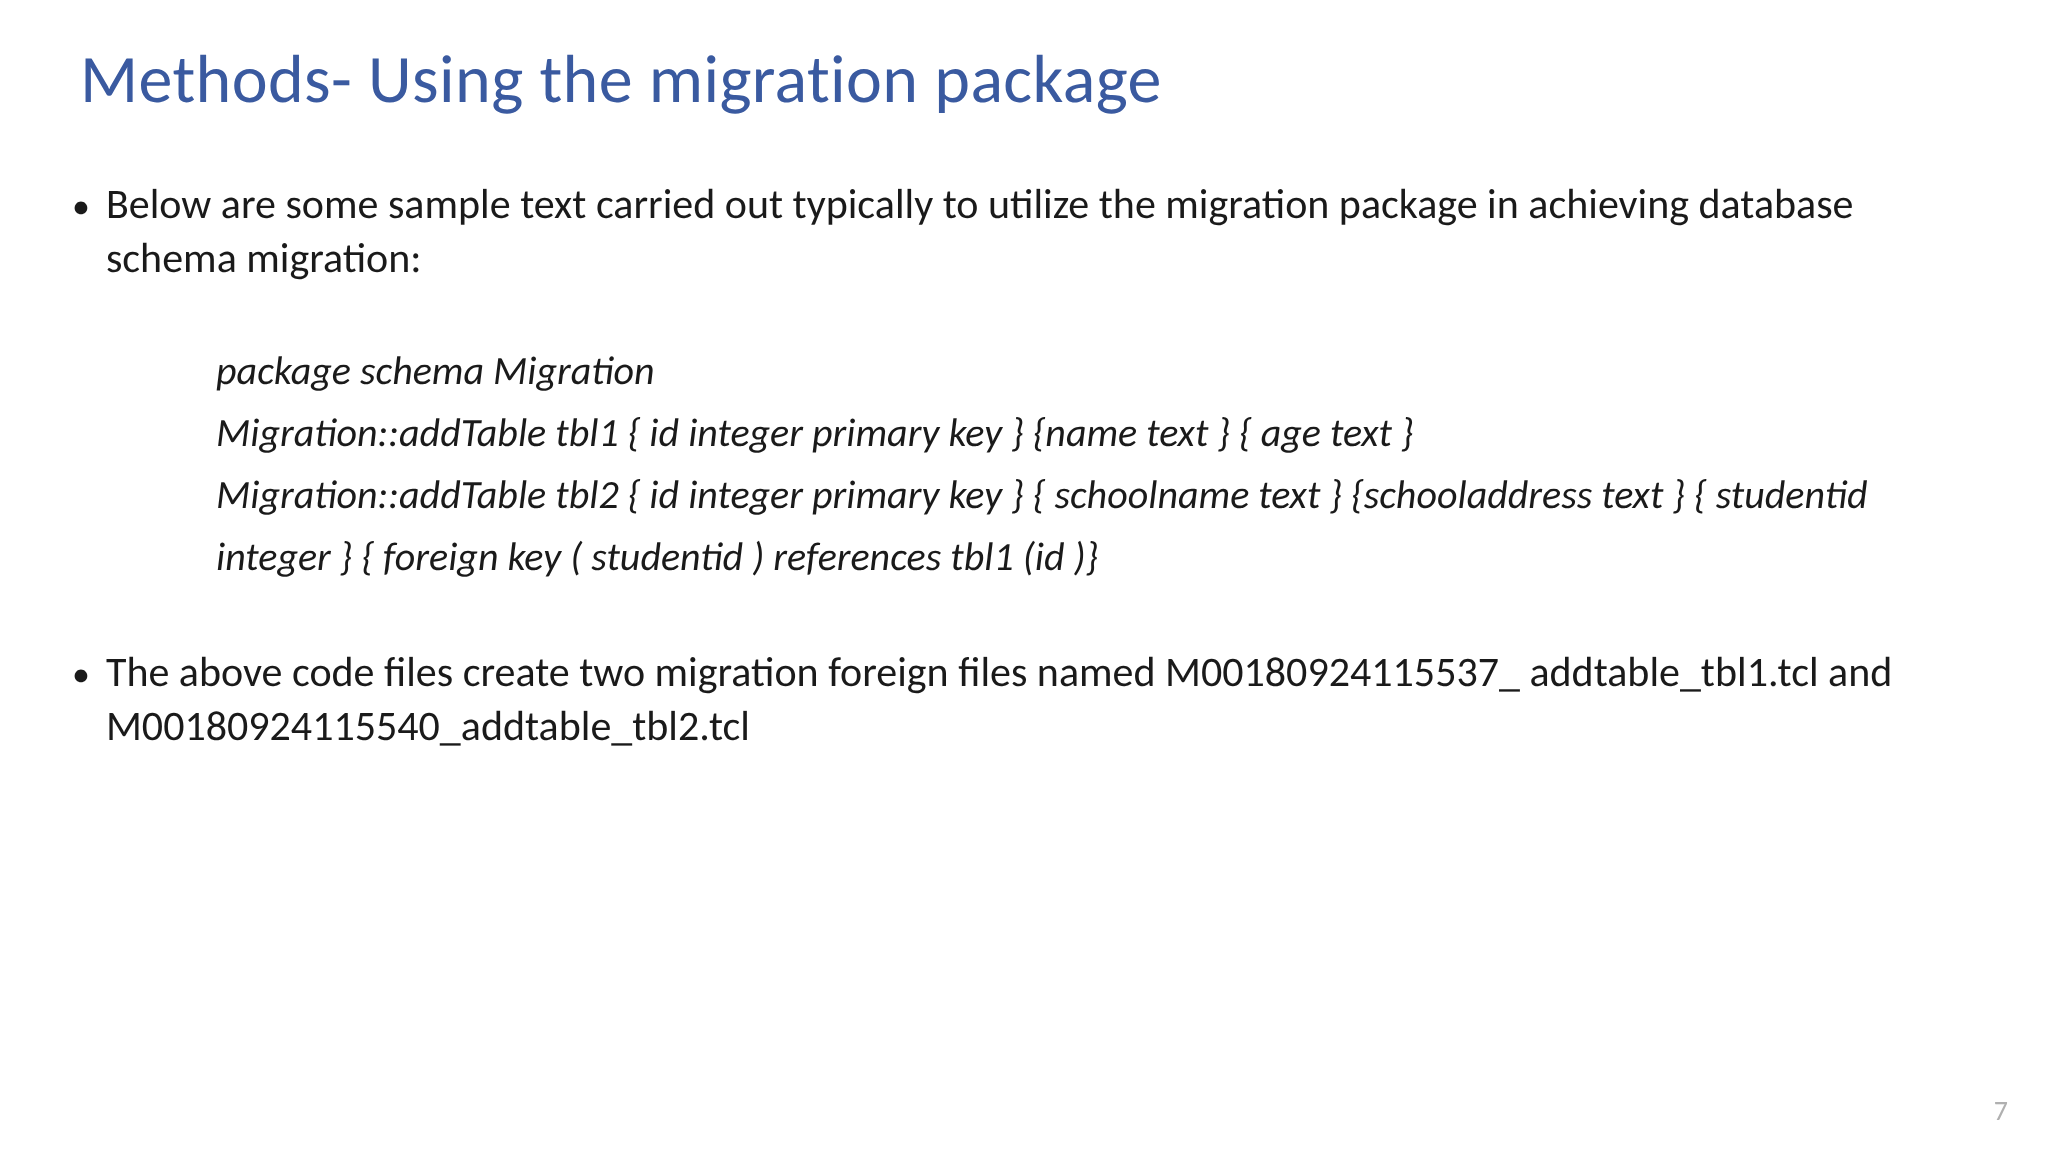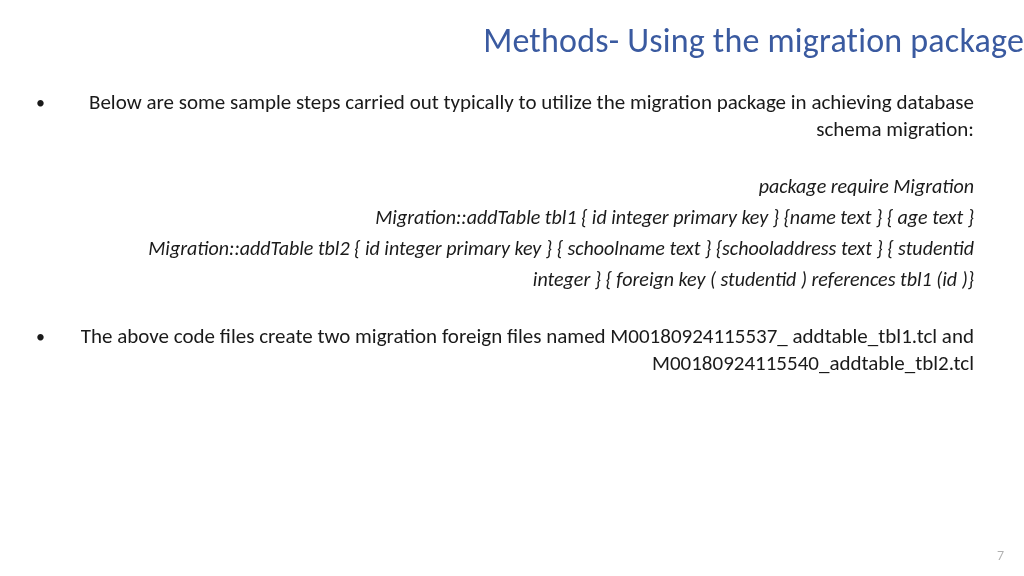--- a/index.html
+++ b/index.html
@@ -1,15 +1,15 @@
 <!DOCTYPE html>
 <html><head>
 <meta charset="utf-8">
 <style>
-  * { margin: 0; padding: 0; box-sizing: border-box; text-align: right; }
+  * { margin: 0; padding: 0; box-sizing: border-box; }
   body {
     width: 1024px;
     height: 576px;
     background: #ffffff;
     font-family: Calibri, "Segoe UI", Arial, sans-serif;
     position: relative;
     overflow: hidden;
   }
   .title {
     color: #3a5aa0;
@@ -58,25 +58,25 @@
 </style>
 </head>
 <body>
 
 <div class="title">Methods- Using the migration package</div>
 
 <div class="content">
 
   <div class="bullet-row">
     <div class="bullet-dot">•</div>
-    <div class="bullet-text">Below are some sample steps carried out typically to utilize the migration package in achieving database schema migration:</div>
+    <div class="bullet-text">Below are some sample text carried out typically to utilize the migration package in achieving database schema migration:</div>
   </div>
 
   <div class="code-block">
-    <div class="code-line">package require Migration</div>
+    <div class="code-line">package schema Migration</div>
     <div class="code-line">Migration::addTable tbl1 { id integer primary key } {name text } { age text }</div>
     <div class="code-line">Migration::addTable tbl2 { id integer primary key } { schoolname text } {schooladdress text } { studentid integer } { foreign key ( studentid ) references tbl1 (id )}</div>
   </div>
 
   <div class="bullet-row">
     <div class="bullet-dot">•</div>
     <div class="bullet-text"><span>The above code files </span><span class="bold">create</span><span> two migration </span><span class="bold">foreign</span><span> files named M00180924115537_ addtable_tbl1.tcl and M00180924115540_addtable_tbl2.tcl</span></div>
   </div>
 
 </div>

